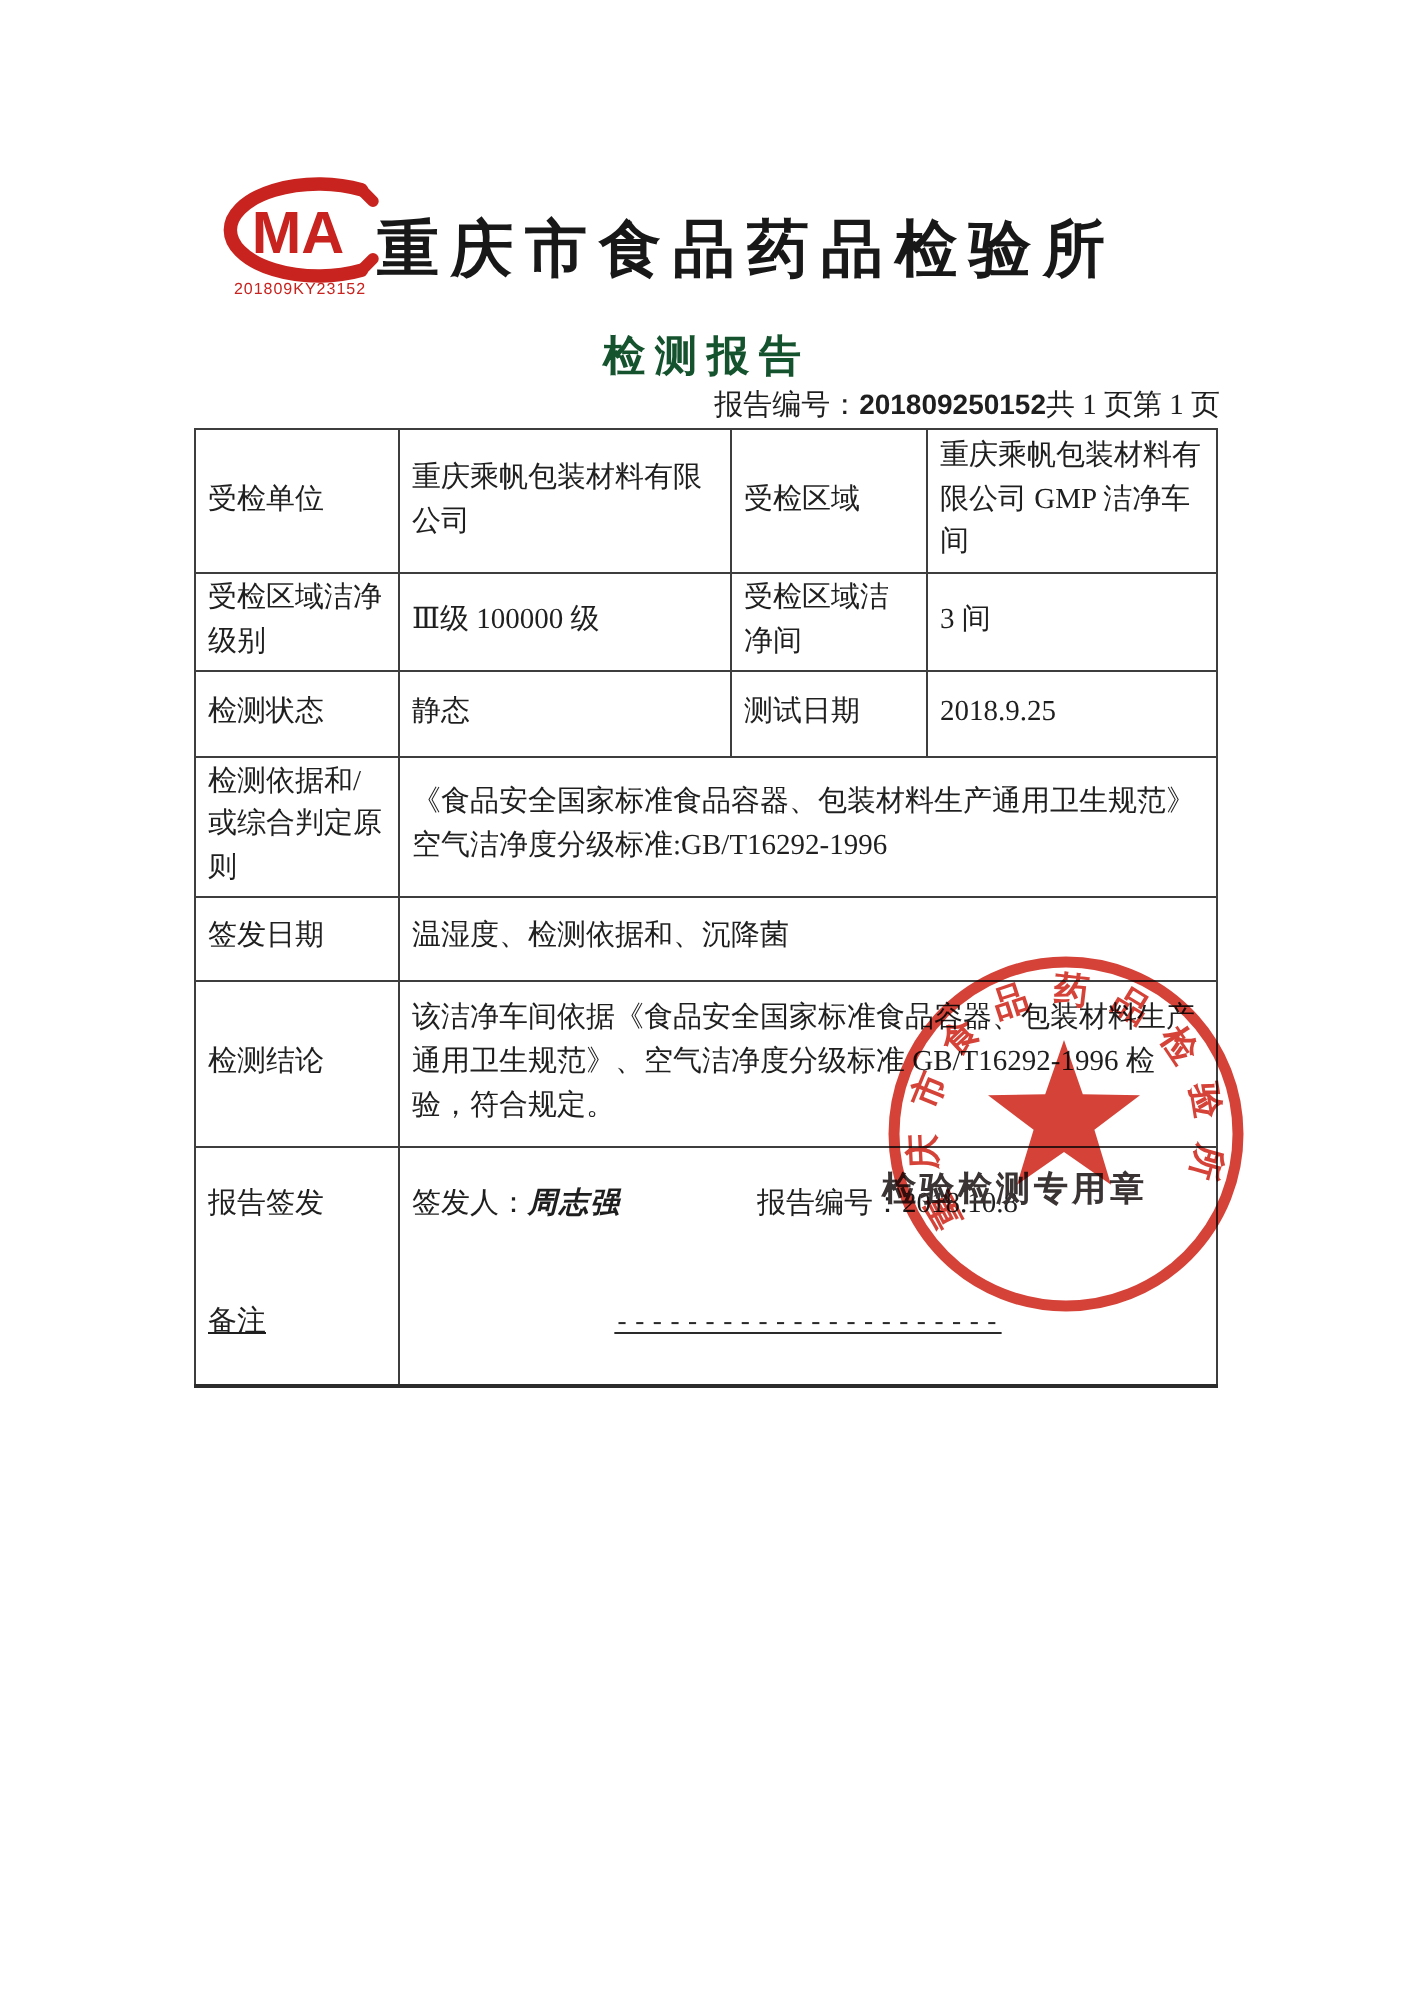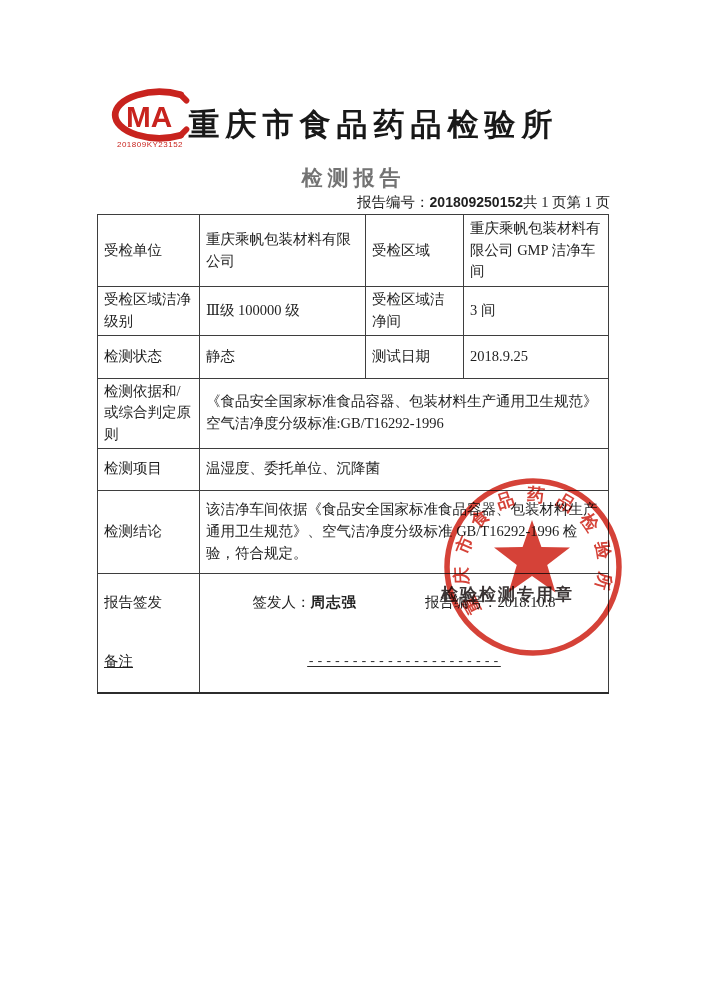--- a/index.html
+++ b/index.html
@@ -8,40 +8,40 @@
     font-family:"Liberation Serif","DejaVu Serif",serif;color:#1f1f1f;overflow:hidden;
   }
   
   .cma{position:absolute;left:100px;top:88px;width:100px;text-align:center;}
   .cma svg{display:block;margin:0 auto;}
   .cma-num{font-family:Liberation Sans, sans-serif;font-size:8px;color:#c8231e;letter-spacing:.5px;margin-top:-2px;white-space:nowrap;}
   
   .org{position:absolute;left:115px;right:75px;top:104px;margin:0;text-align:center;
        font-size:31px;font-weight:600;letter-spacing:6px;color:#181818;}
   .rpt{position:absolute;left:0;right:0;top:164px;margin:0;text-align:center;
-       font-size:21px;font-weight:600;letter-spacing:5px;color:#737373;}
+       font-size:21px;font-weight:600;letter-spacing:5px;color:#14532d;}
   
   .meta{position:absolute;left:99px;right:97px;top:193px;display:flex;justify-content:flex-end;font-size:14.5px;}
   .meta b{font-family:"Liberation Sans","DejaVu Sans",sans-serif;font-size:14px;}
   
   table.rep{position:absolute;left:97px;top:214px;width:511px;border-collapse:collapse;table-layout:fixed;
             font-size:14.5px;line-height:1.5;}
   table.rep{border:1px solid #3e3e3e;border-bottom:2px solid #2c2c2c;}
   table.rep td{border:1px solid #3e3e3e;vertical-align:middle;padding:2px 6px;word-break:break-all;}
   td.c2{border-right:none;}
   td.c3{border-left:none;}
   tr.r8 td{border-bottom:none;}
   tr.r9 td{border-top:none;text-decoration:underline;}
   col.w1{width:102px;}col.w2{width:166px;}col.w3{width:98px;}col.w4{width:145px;}
   tr.r1{height:72px;} tr.r2{height:48px;} tr.r3{height:43px;} tr.r4{height:43px;margin-left:48px;}
   tr.r5{height:68px;} tr.r6{height:42px;} tr.r7{height:83px;} tr.r8{height:58px;} tr.r9{height:62px;}
   td.top{vertical-align:top;padding-top:5px;}
   td.pre{white-space:pre-wrap;}
-  .sigline{display:flex;align-items:center;justify-content:center;}
-  .signame{font-weight:bold;letter-spacing:1px;}
+  .sigline{display:flex;align-items:center;}
+  .signame{font-weight:bold;font-style:italic;letter-spacing:1px;}
   .sigdate{margin-left:68px;}
   td.center{text-align:center;letter-spacing:1px;font-family:"Liberation Mono","DejaVu Sans Mono",monospace;font-size:13px;color:#2a2a2a;}
   
   .stamp-label{position:absolute;left:441px;top:583px;width:150px;font-size:17px;font-weight:bold;
                letter-spacing:2px;color:#3a3434;white-space:nowrap;}
   
   .seal{position:absolute;left:438px;top:472px;width:190px;height:190px;mix-blend-mode:multiply;opacity:.92;}
 </style>
 </head>
 <body>
@@ -91,22 +91,22 @@
       <td class="c2">静态</td>
       <td class="c3">测试日期</td>
       <td class="c4">2018.9.25</td>
     </tr>
     <tr class="r5">
       <td class="c1">检测依据和/或综合判定原则</td>
       <td colspan="3" class="top pre">《食品安全国家标准食品容器、包装材料生产通用卫生规范》
 空气洁净度分级标准:GB/T16292-1996</td>
     </tr>
     <tr class="r6">
-      <td class="c1">检测项目</td>
-      <td colspan="3">温湿度、委托单位、沉降菌</td>
+      <td class="c1">签发日期</td>
+      <td colspan="3">温湿度、检测依据和、沉降菌</td>
     </tr>
     <tr class="r7">
       <td class="c1">检测结论</td>
       <td colspan="3" class="top">该洁净车间依据《食品安全国家标准食品容器、包装材料生产通用卫生规范》、空气洁净度分级标准 GB/T16292-1996 检验，符合规定。</td>
     </tr>
     <tr class="r8">
       <td class="c1">报告签发</td>
       <td colspan="3">
         <div class="sigline">
           <span>签发人：</span>

